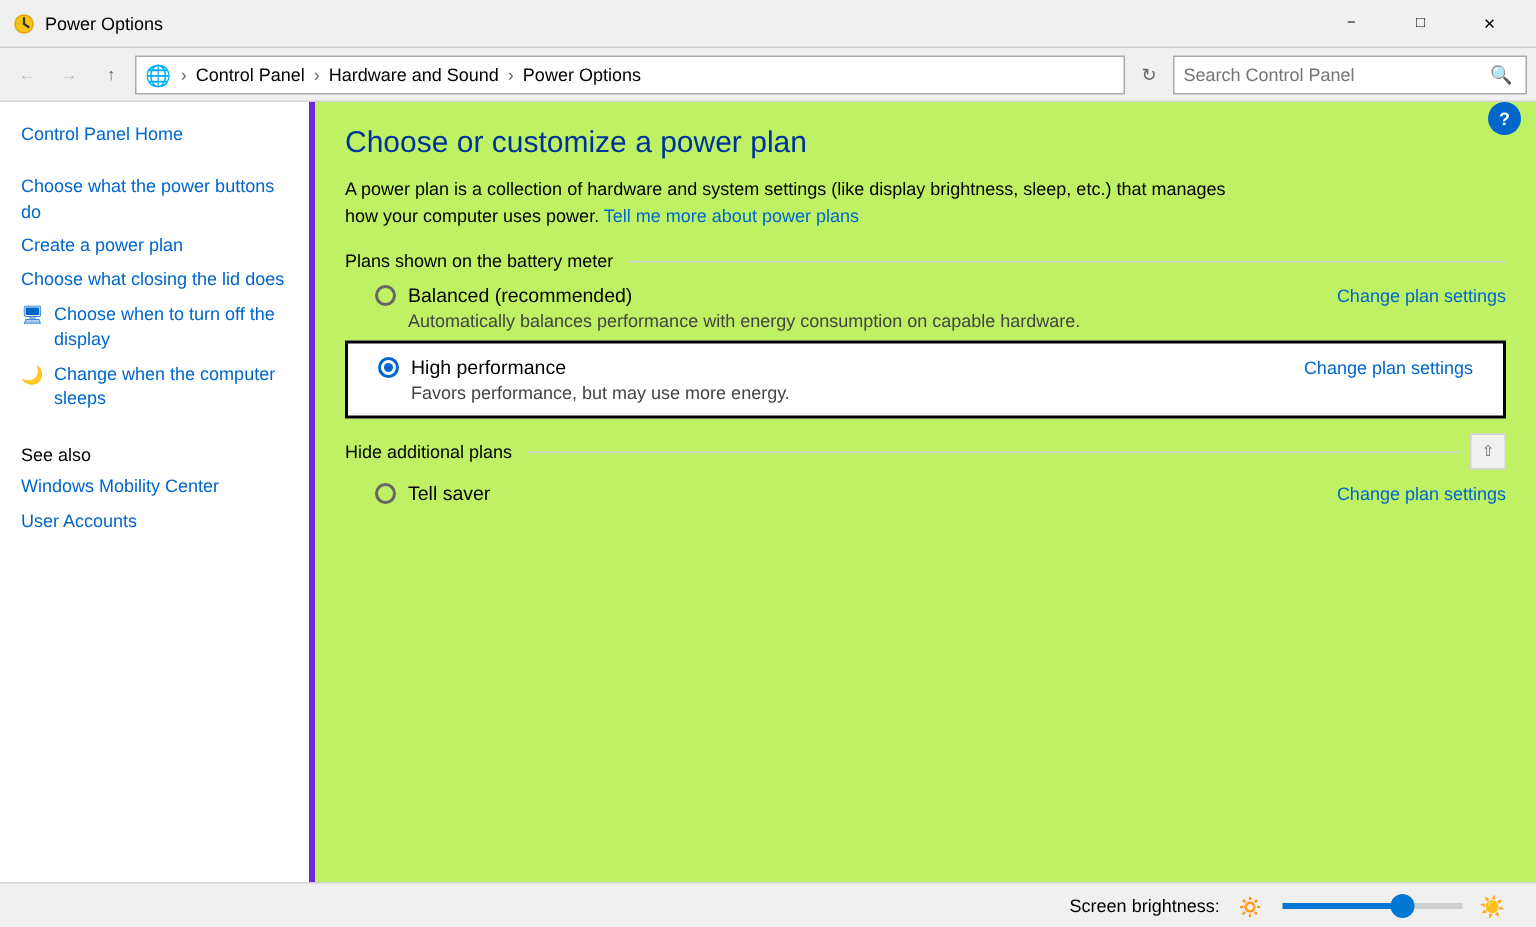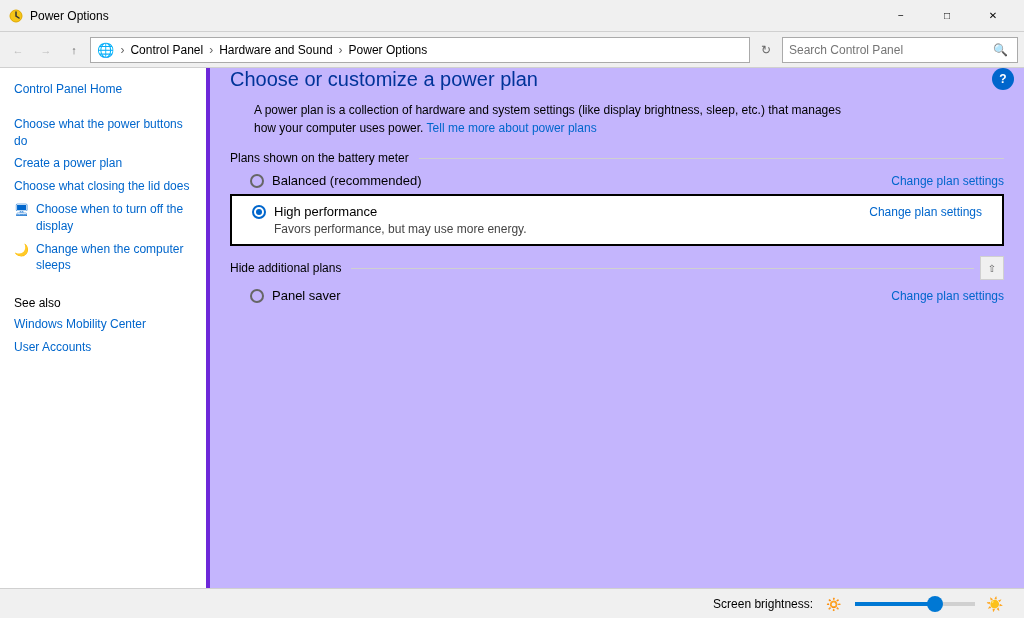--- a/index.html
+++ b/index.html
@@ -122,39 +122,38 @@
       font-size: 12px;
       line-height: 1.4;
       cursor: pointer;
       gap: 6px;
     }
     .sidebar-icon-link .icon { width: 16px; height: 16px; flex-shrink: 0; margin-top: 1px; }
 
     
     .content {
       flex: 1;
-      padding: 0 20px;
+      padding: 16px 20px;
       overflow-y: auto;
-      background: #c4b5fd;
+      background: #bef264;
     }
 
     .page-title {
       font-size: 20px;
       font-weight: 300;
       color: #003399;
       margin-bottom: 10px;
     }
 
     .page-description {
       font-size: 12px;
       color: #000;
       line-height: 1.5;
       margin-bottom: 14px;
       max-width: 600px;
-      margin-left: 24px;
     }
     .page-description a { color: #0066cc; text-decoration: none; }
 
     
     .plans-section { margin-bottom: 10px; }
     .section-header {
       display: flex;
       align-items: center;
       margin-bottom: 8px;
     }
@@ -389,20 +388,21 @@
       </div>
 
       <div class="plan-item">
         <div class="plan-row">
           <div class="plan-label-row">
             <div class="plan-radio"></div>
             <span class="plan-name">Balanced (recommended)</span>
           </div>
           <a class="plan-settings-link">Change plan settings</a>
         </div>
+        <div class="plan-desc">Automatically balances performance with energy consumption on capable hardware.</div>
       </div>
 
       <div class="plan-item selected-plan">
         <div class="plan-row">
           <div class="plan-label-row">
             <div class="plan-radio checked"></div>
             <span class="plan-name">High performance</span>
           </div>
           <a class="plan-settings-link">Change plan settings</a>
         </div>
@@ -413,21 +413,21 @@
     <div class="hide-section-header">
       <span class="hide-section-title">Hide additional plans</span>
       <div class="hide-section-line"></div>
       <button class="chevron-btn">⇧</button>
     </div>
 
     <div class="plan-item">
       <div class="plan-row">
         <div class="plan-label-row">
           <div class="plan-radio"></div>
-          <span class="plan-name">Panel saver</span>
+          <span class="plan-name">Tell saver</span>
         </div>
         <a class="plan-settings-link">Change plan settings</a>
       </div>
     </div>
 
   </div>
 </div>
 
 <div class="bottombar">
   <span class="brightness-label">Screen brightness:</span>

